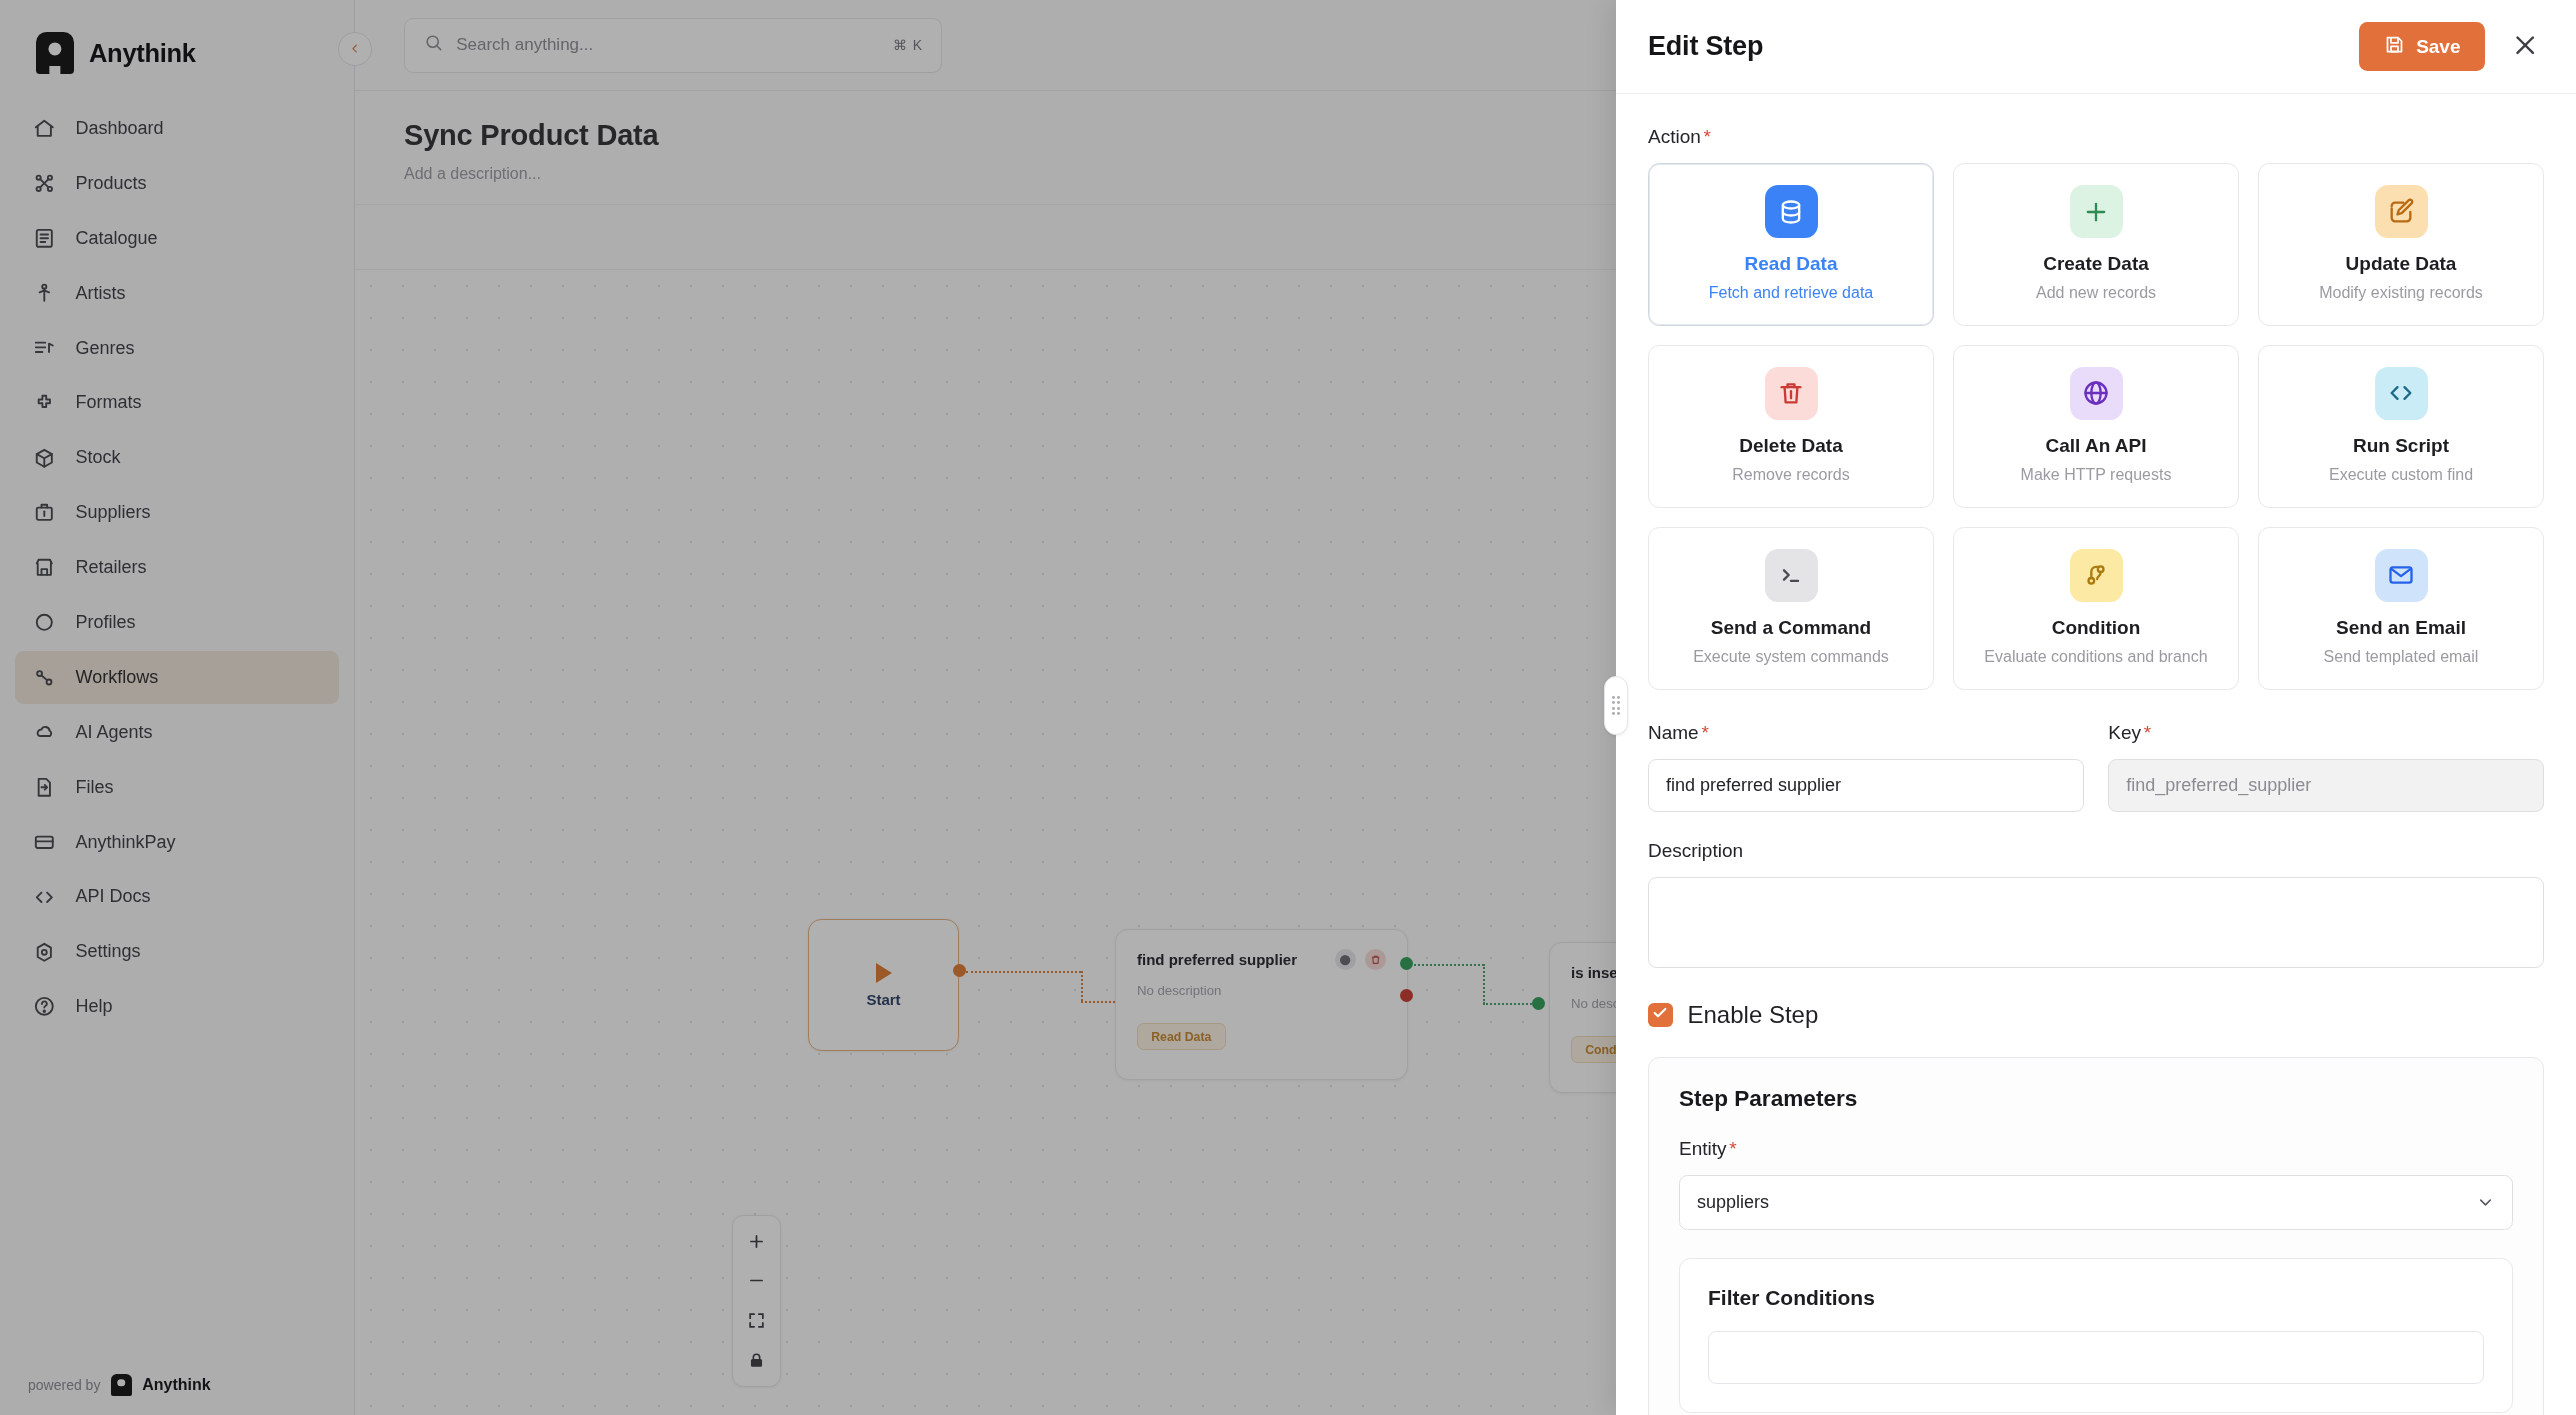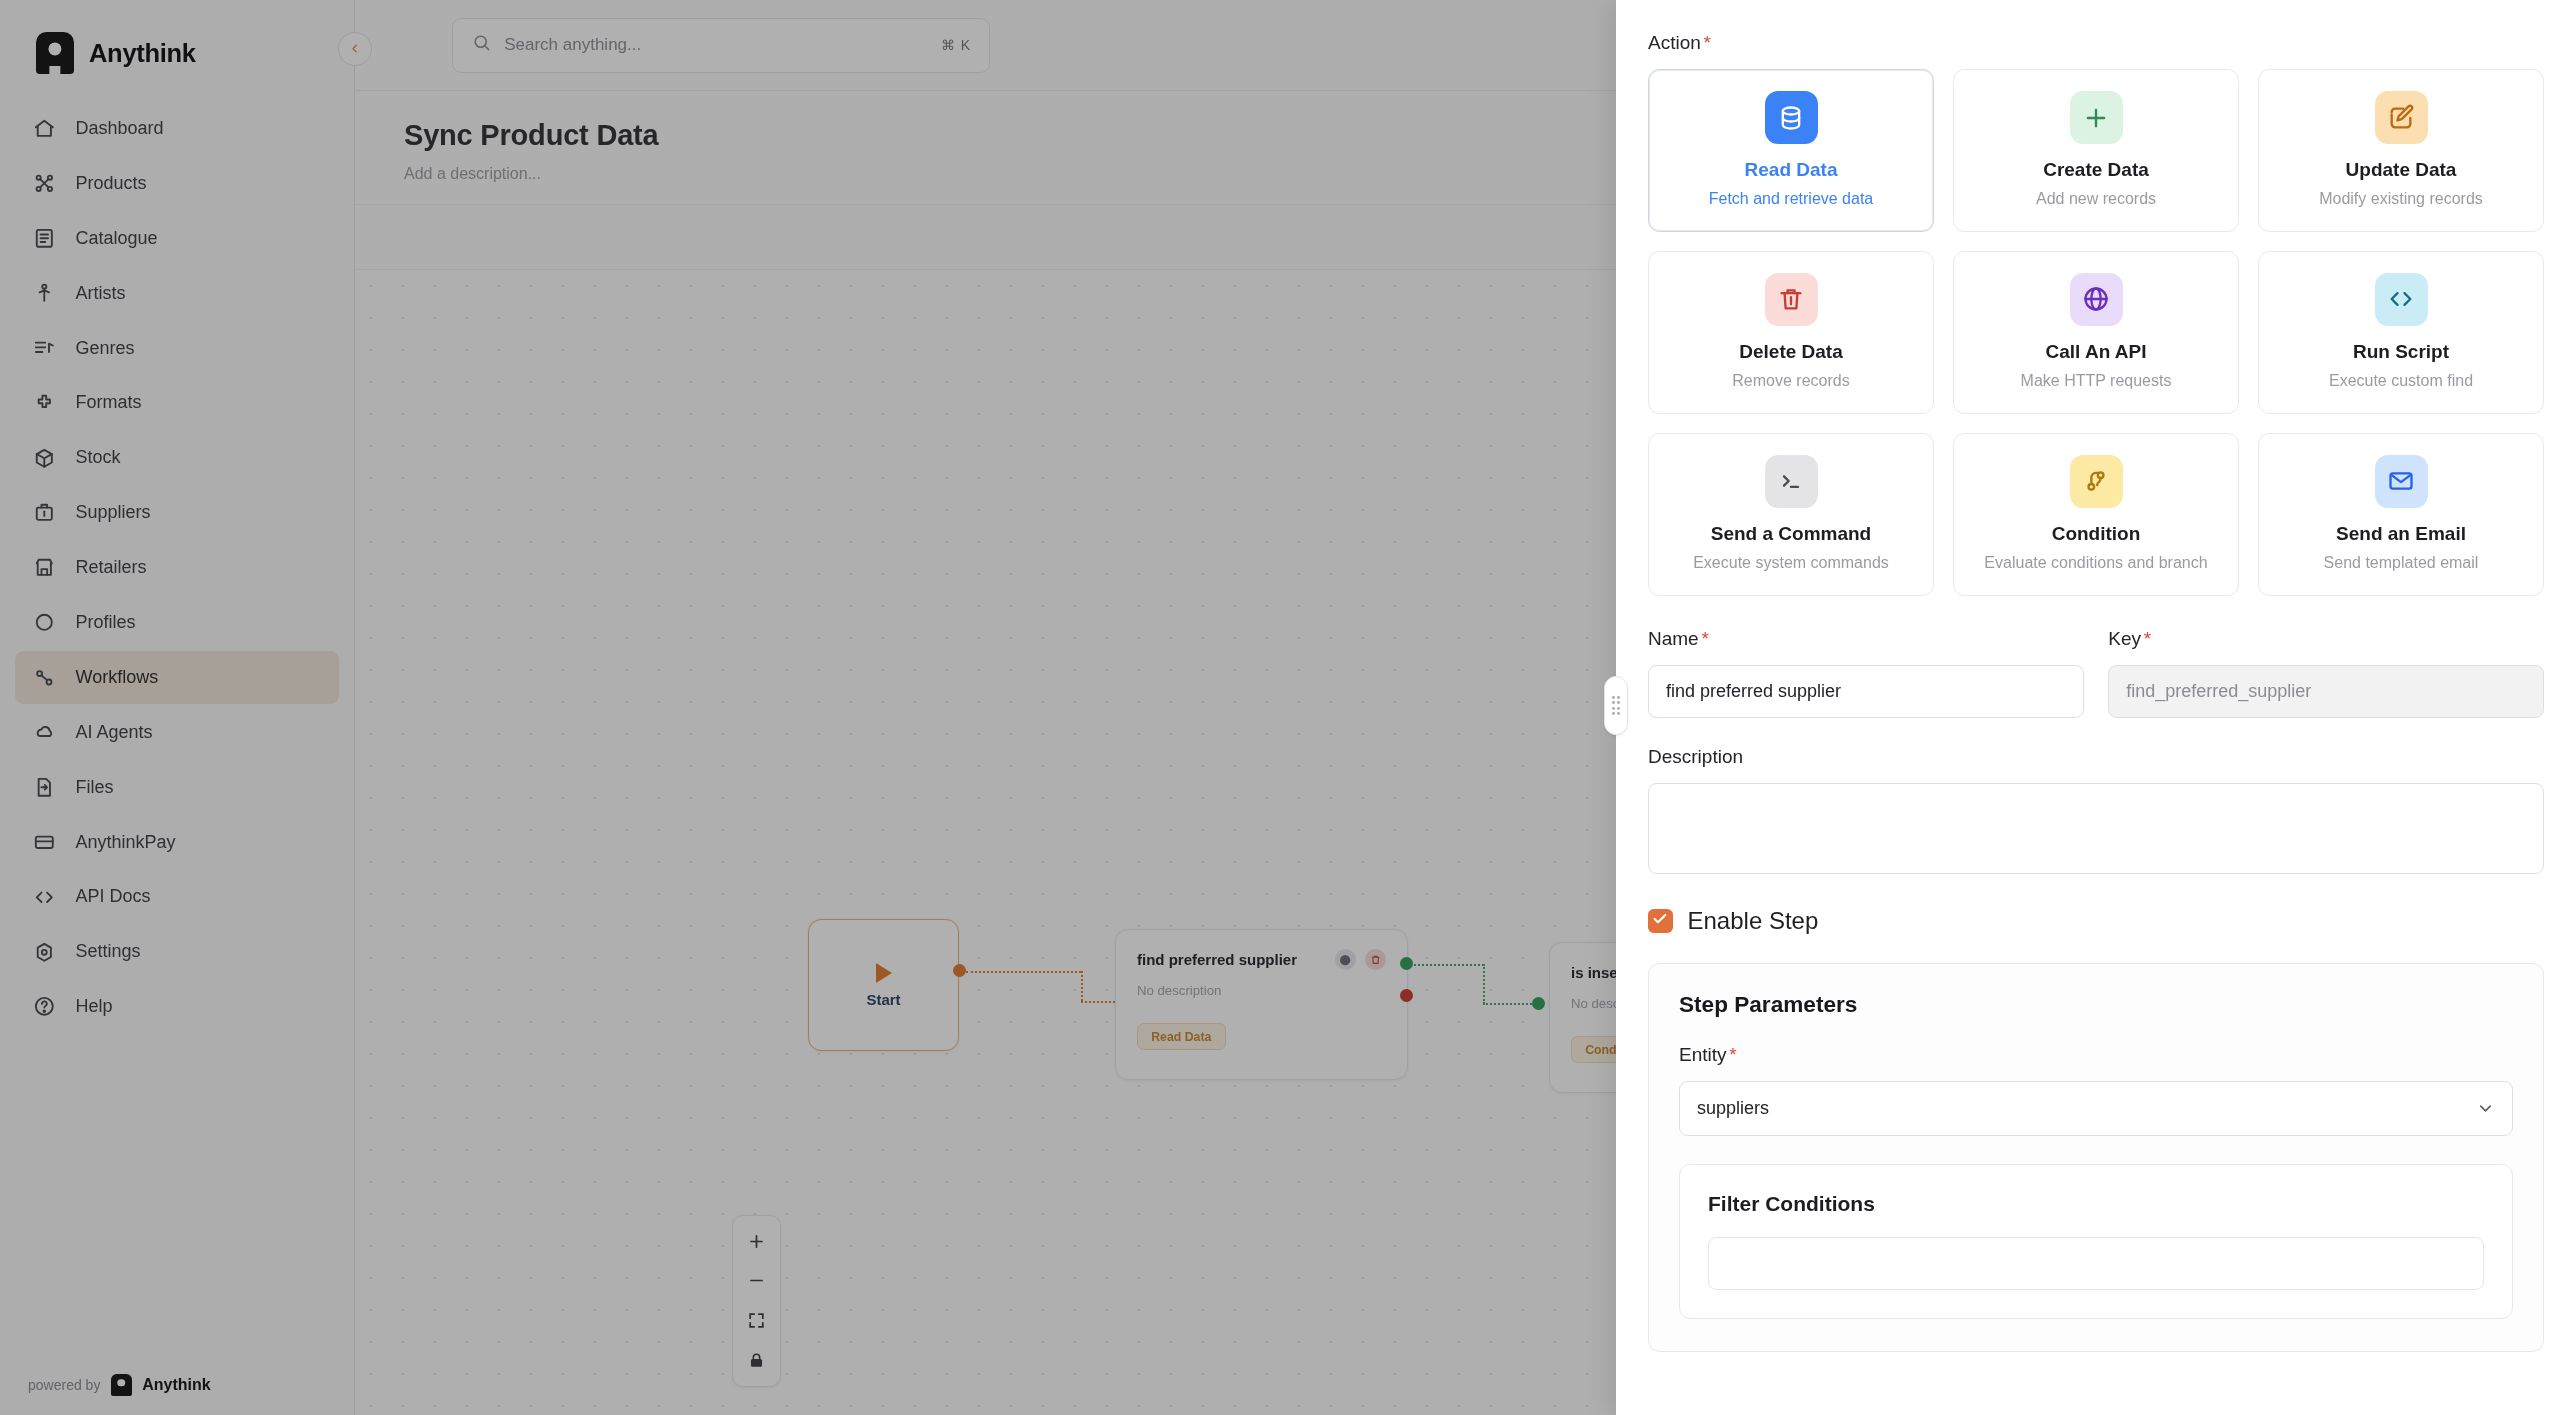--- a/index.html
+++ b/index.html
@@ -65,21 +65,21 @@
   .collapse-btn {
     position: absolute; left: -17px; top: 32px;
     width: 34px; height: 34px; border-radius: 50%;
     background: #fff; border: 0.9px solid #e4e4e7;
     display: flex; align-items: center; justify-content: center;
     color: #d8834a; font-size: 14px; cursor: pointer;
   }
   .search {
     width: 538px; height: 55px; border: 0.9px solid #e6e6e9; border-radius: 9.4px;
     background: #fff; display: flex; align-items: center; gap: 13.2px;
-    padding: 0 19px; color: #8d8d94; font-size: 17px; margin-left: 48px;
+    padding: 0 19px; color: #8d8d94; font-size: 17px;
   }
   .search .kbd { margin-left: auto; display: flex; gap: 5.7px; font-size: 14px; color: #76767d; }
 
   .wf-header { padding: 28px 49px 0 49px; }
   .wf-title { font-size: 29px; font-weight: 600; color: #2f2f33; letter-spacing: -0.2px; }
   .wf-desc { font-size: 16px; color: #9b9ba1; margin-top: 13.2px; }
 
   .wf-toolbar {
     margin-top: 21px; height: 66px; display: flex; align-items: center; gap: 0;
     border-top: 0.9px solid #eeeef0; border-bottom: 0.9px solid #eeeef0; padding: 0 49px; justify-content: flex-end;
@@ -595,20 +595,43 @@
         <i></i>
         <i></i>
         <i></i>
         <i></i>
         <i></i>
         <i></i>
         <i></i>
     </span>
   </div>
 
+  <div class="panel-head">
+    <div class="panel-title">Edit Step</div>
+    <div class="panel-actions">
+      <button class="btn-save">
+        <span>
+          <svg viewBox="0 0 24 24" fill="none" stroke="currentColor" stroke-width="2" stroke-linejoin="round">
+              <path d="M4 4h12l4 4v12H4z"></path>
+              <path d="M8 4v6h8V4"></path>
+              <rect x="8" y="14" width="8" height="6"></rect>
+            </svg>
+        </span>
+        <span>Save</span>
+      </button>
+      <button class="btn-close">
+        <span>
+          <svg viewBox="0 0 24 24" fill="none" stroke="currentColor" stroke-width="2.2" stroke-linecap="round">
+              <line x1="5" y1="5" x2="19" y2="19"></line>
+              <line x1="19" y1="5" x2="5" y2="19"></line>
+            </svg>
+        </span>
+      </button>
+    </div>
+  </div>
 
   <div class="panel-body">
 
     <div class="field-label">
       <span>Action</span><span class="req">*</span>
     </div>
 
     <div class="action-grid" id="action-grid">
         <div class="action-card selected">
           <span class="ai-wrap" style="background:#3b82f6;color:#ffffff">

